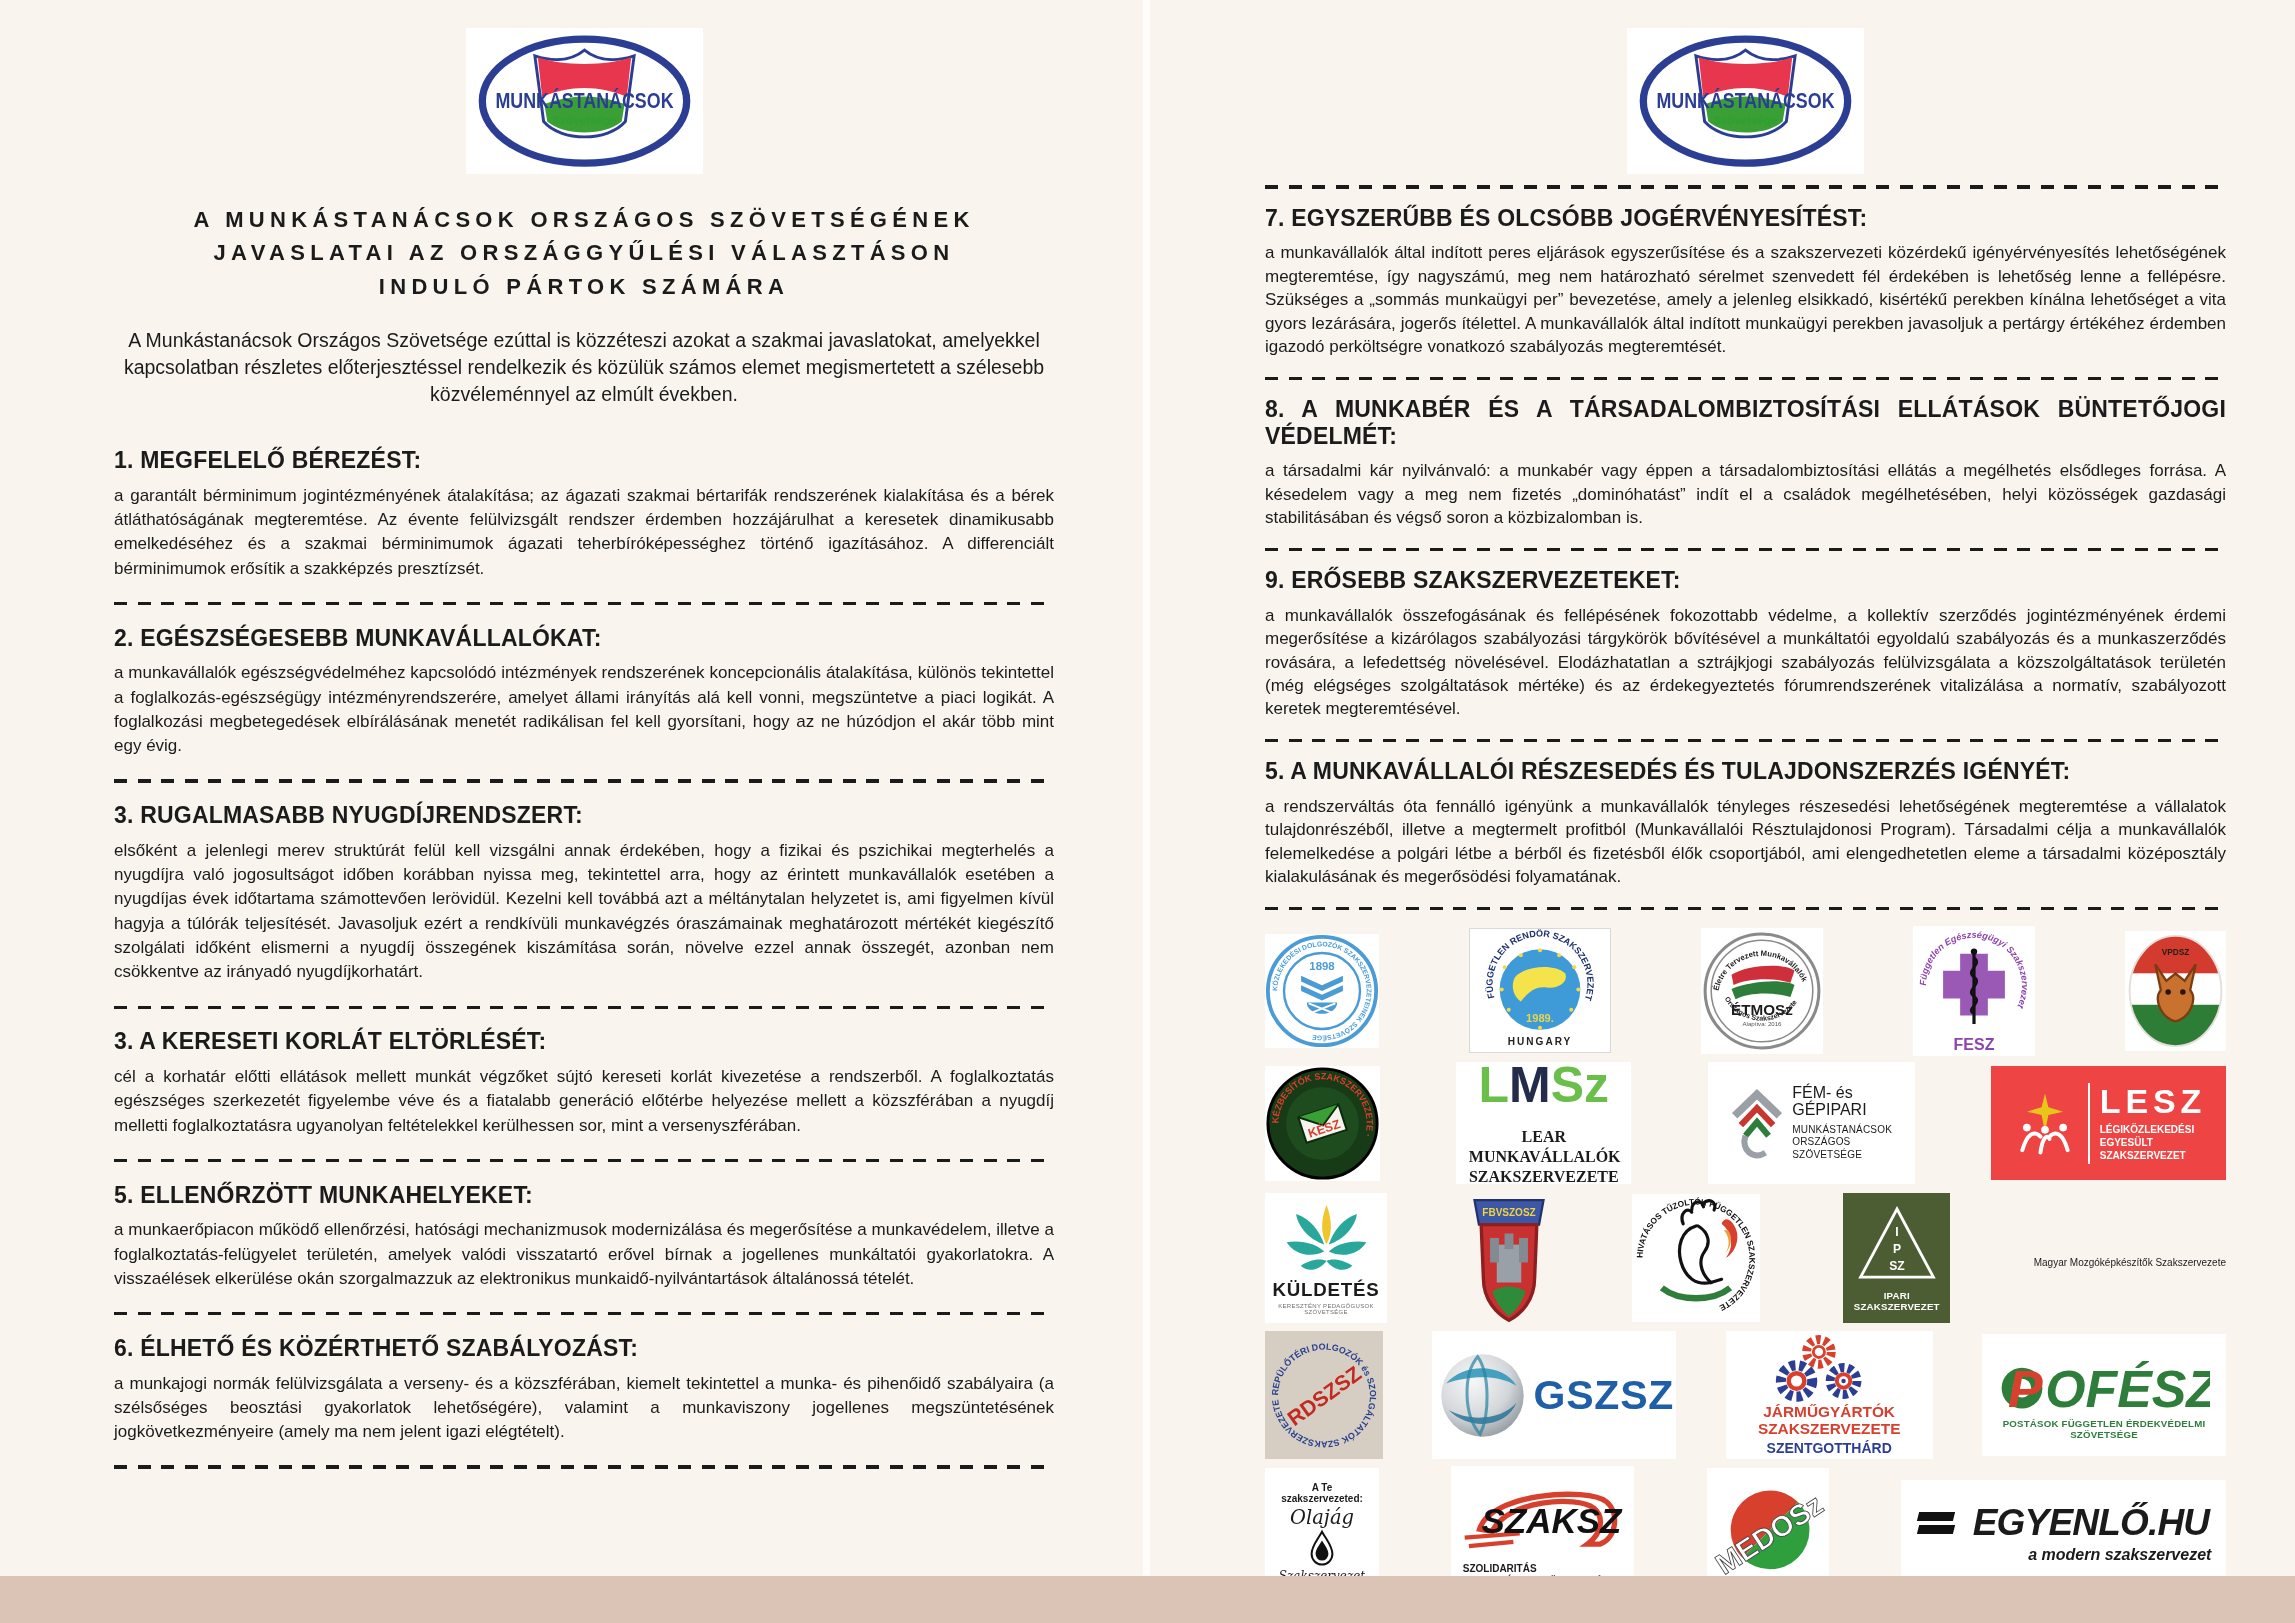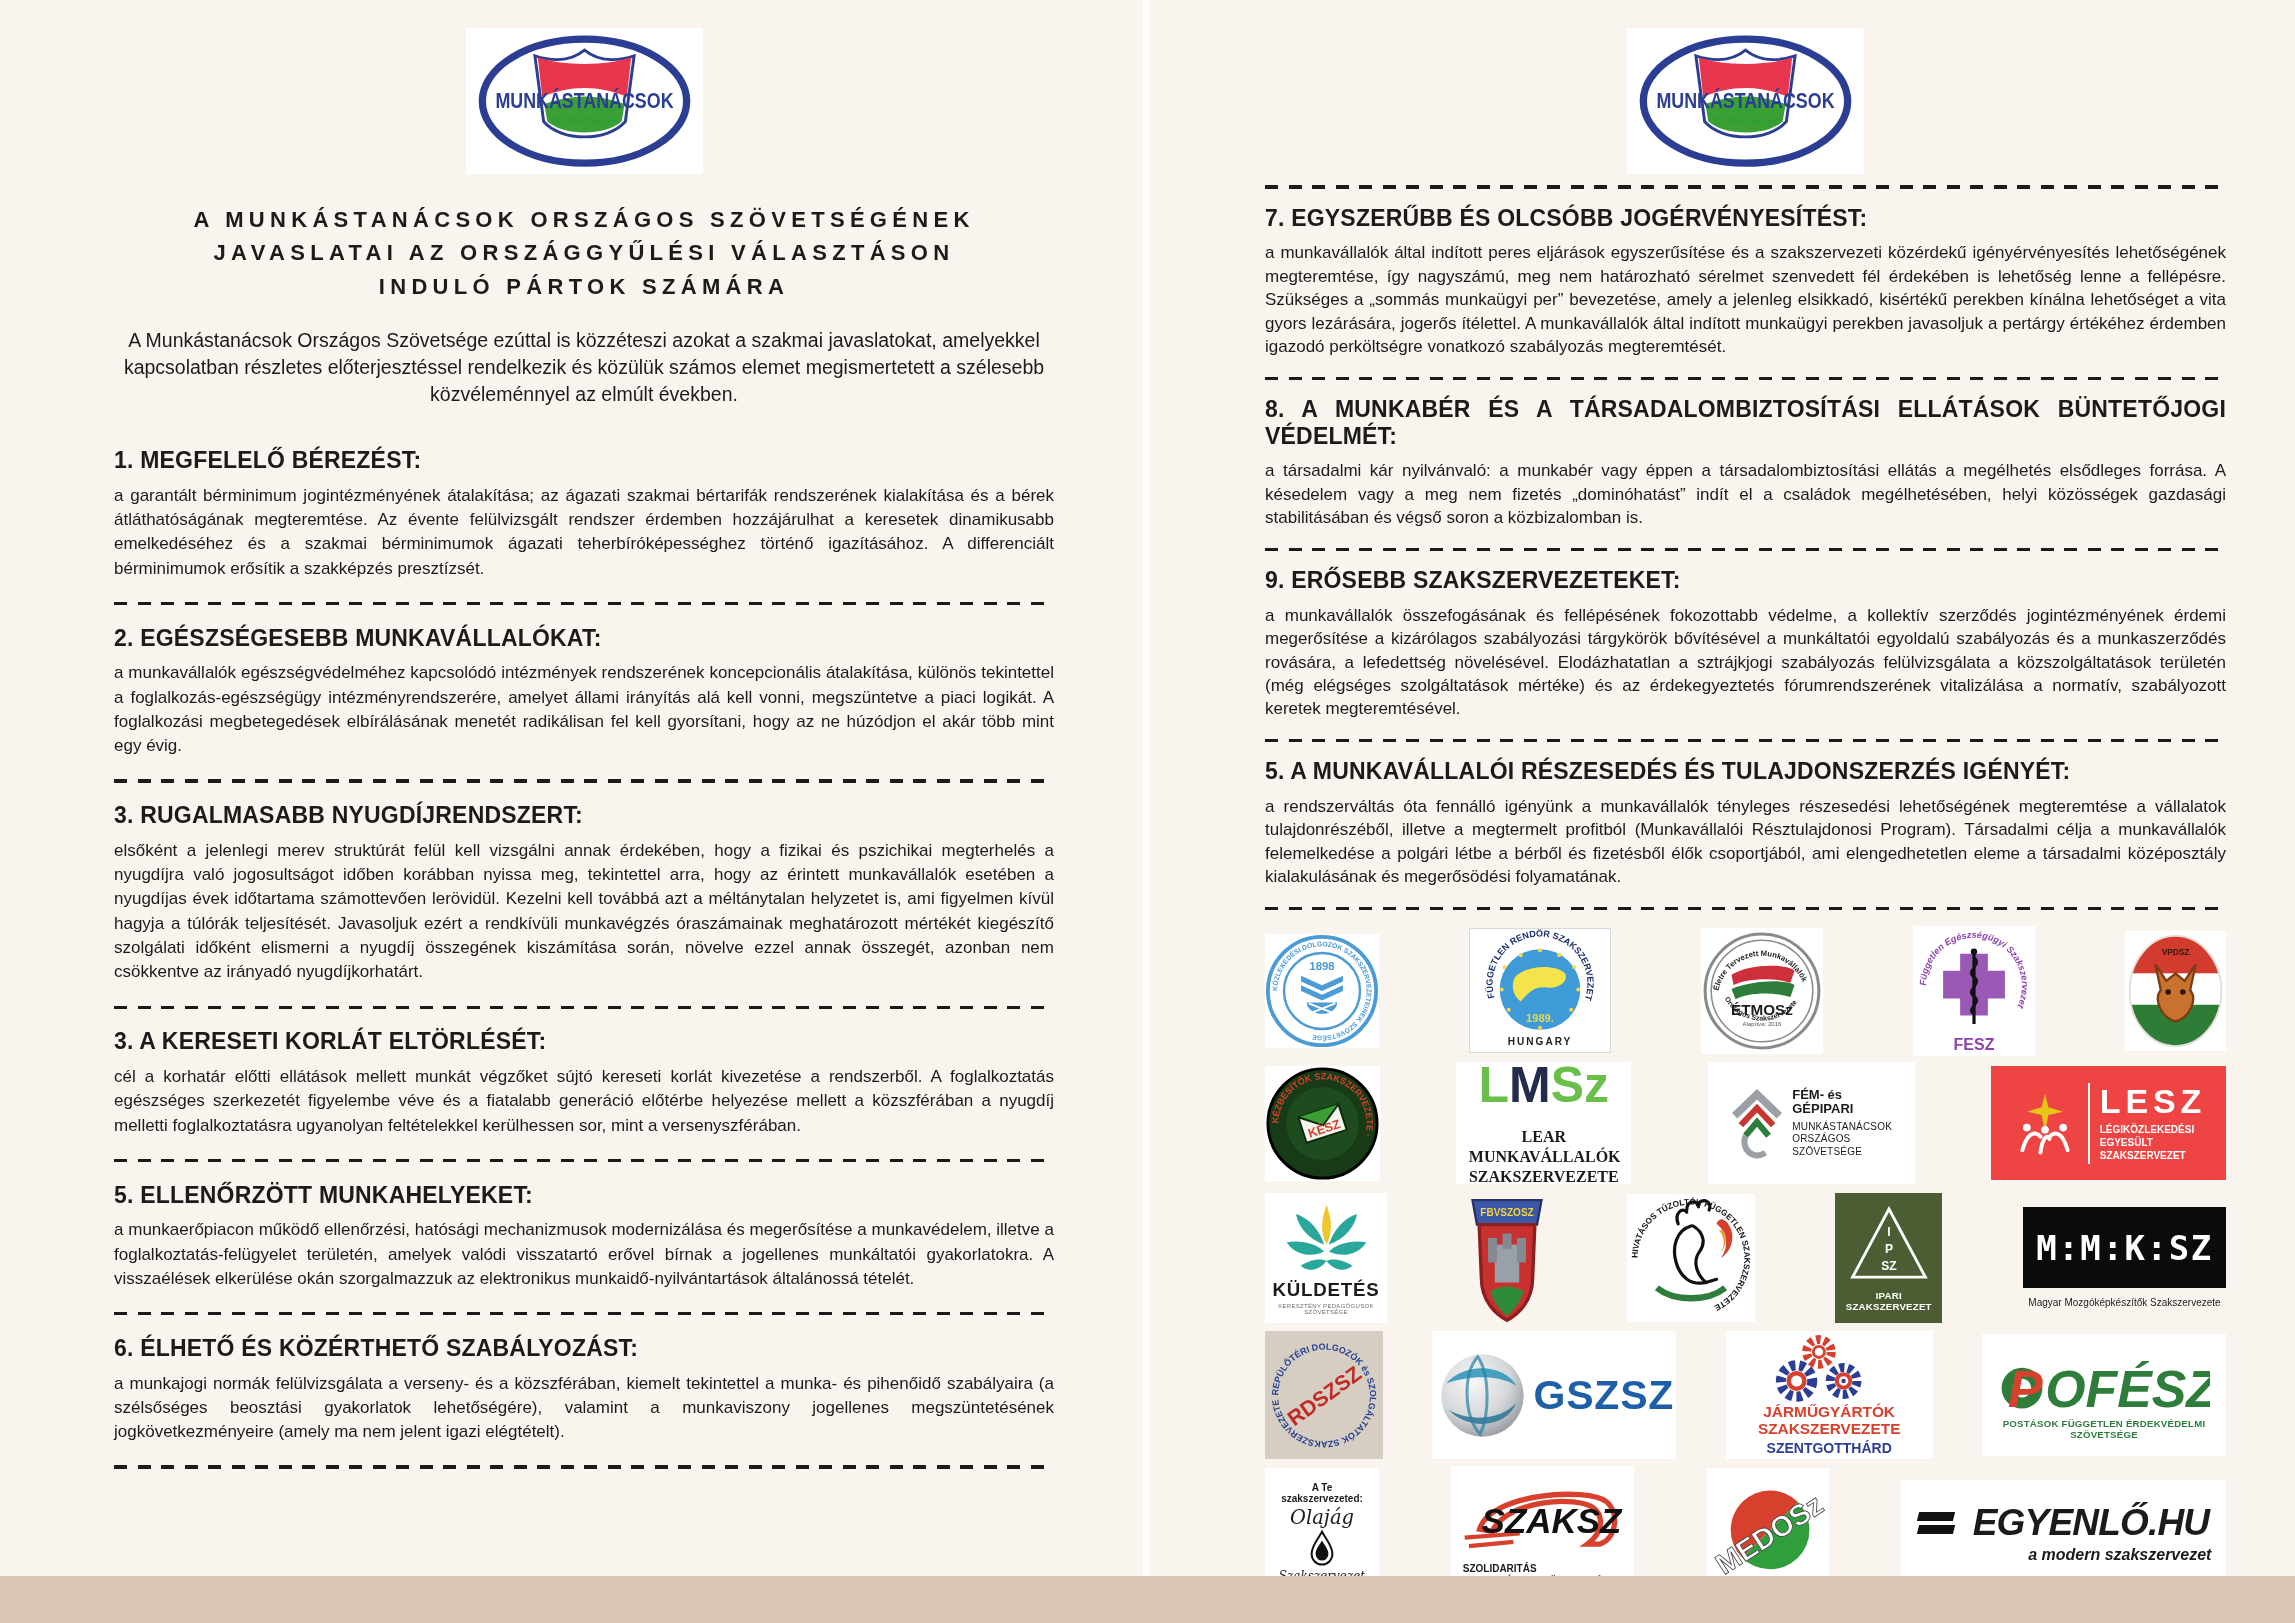--- a/index.html
+++ b/index.html
@@ -35,21 +35,21 @@
   .tile{background:#fff;display:flex;flex-direction:column;align-items:center;justify-content:center;box-sizing:border-box;text-align:center}
   svg text{font-family:"Liberation Sans",sans-serif}
 
   .tile-frsz{border:0.8px solid #d9d9d9}
   .lmsz-abbr{font-weight:800;font-size:50px;line-height:1}
   .lmsz-abbr .g{color:#6abf4b}
   .lmsz-abbr .n{color:#232d4b}
   .lmsz-sub{font-family:"Liberation Serif",serif;font-weight:700;font-size:16px;margin-top:17px;max-width:150px;line-height:1.25}
   .fem-tile{flex-direction:row;gap:8px;padding:4.9px}
   .fem-text{text-align:left}
-  .fem-title{font-weight:700;font-size:13px;line-height:1.05}
+  .fem-title{font-weight:400;font-size:16px;line-height:1.05}
   .fem-sub{font-size:10px;line-height:1.25;margin-top:4.9px;letter-spacing:0.2px}
   .lesz-tile{background:#ef4444;color:#fff;flex-direction:row;gap:9.7px;padding:8px}
   .lesz-sep{width:1.6px;height:81px;background:#fff}
   .lesz-abbr{font-size:34px;font-weight:700;letter-spacing:4.9px;line-height:1}
   .lesz-sub{font-size:10px;font-weight:700;line-height:1.3;text-align:left;margin-top:4.9px}
   .kuldetes-title{font-weight:800;font-size:18.7px;letter-spacing:0.8px;margin-top:3.2px}
   .kuldetes-sub{font-size:6px;color:#6f6f6f;letter-spacing:0.3px;margin-top:2.4px}
   .ipsz-tile{background:#4c5d33;color:#fff;padding:6.5px}
   .ipsz-sub{font-size:9.7px;font-weight:700;margin-top:4.9px;letter-spacing:0.2px}
   .mmksz-box{background:#0b0b0b;color:#fff;width:203px;height:81px;display:flex;align-items:center;justify-content:center;
@@ -375,23 +375,20 @@
       <div class="tile ipsz-tile" style="width:107px;height:130px">
         <svg viewBox="0 0 90 86" width="84" height="81">
           <path d="M45,5 L84,78 L6,78 Z" fill="none" stroke="#fff" stroke-width="3"></path>
           <text x="45" y="34" text-anchor="middle" font-size="13" font-weight="bold" fill="#fff">I</text>
           <text x="45" y="52" text-anchor="middle" font-size="13" font-weight="bold" fill="#fff">P</text>
           <text x="45" y="70" text-anchor="middle" font-size="13" font-weight="bold" fill="#fff">SZ</text>
         </svg>
         <div class="ipsz-sub">IPARI SZAKSZERVEZET</div>
       </div>
       <div class="tile" style="background:transparent">
-        <div class="mmksz-box">
-            <span>M:M:K:SZ</span>
-          </div>
         <div class="mmksz-sub">Magyar Mozgóképkészítők Szakszervezete</div>
       </div>
     </div>
 
     <div class="logo-row">
       <div class="tile tile-rdszsz" style="width:118px;height:128px">
         <svg viewBox="0 0 100 110" width="112" height="123">
           <defs>
               <path id="rdszRing" d="M50,55 m-41,0 a41,41 0 1 1 82,0 a41,41 0 1 1 -82,0"></path>
             </defs>

